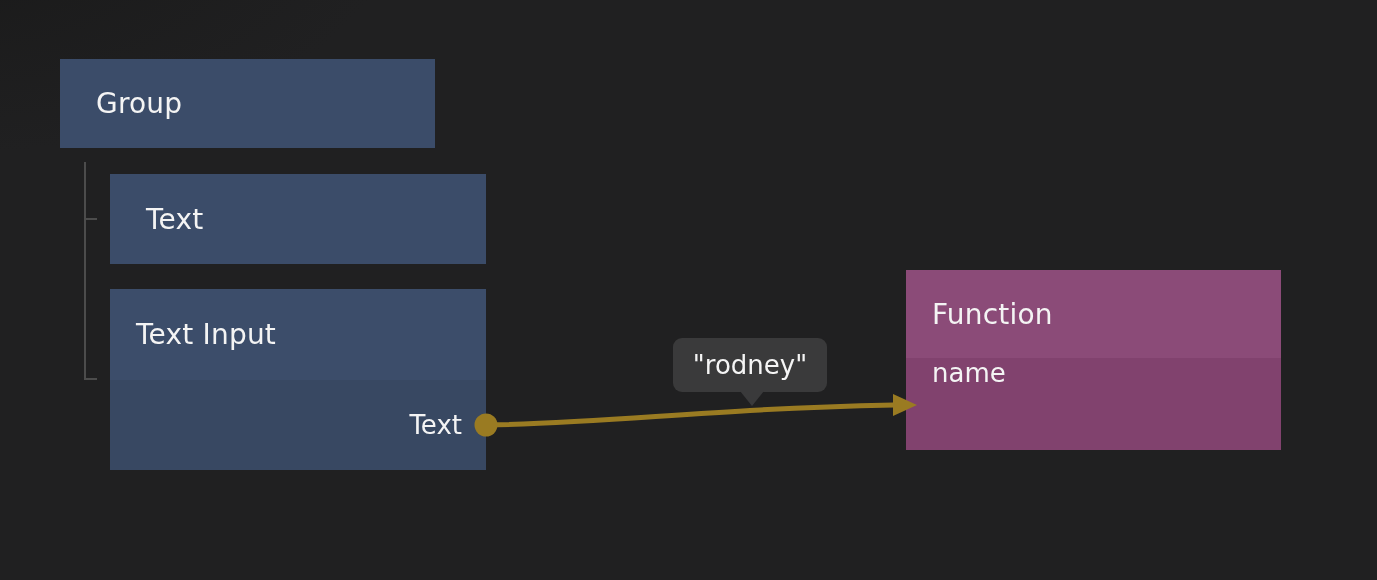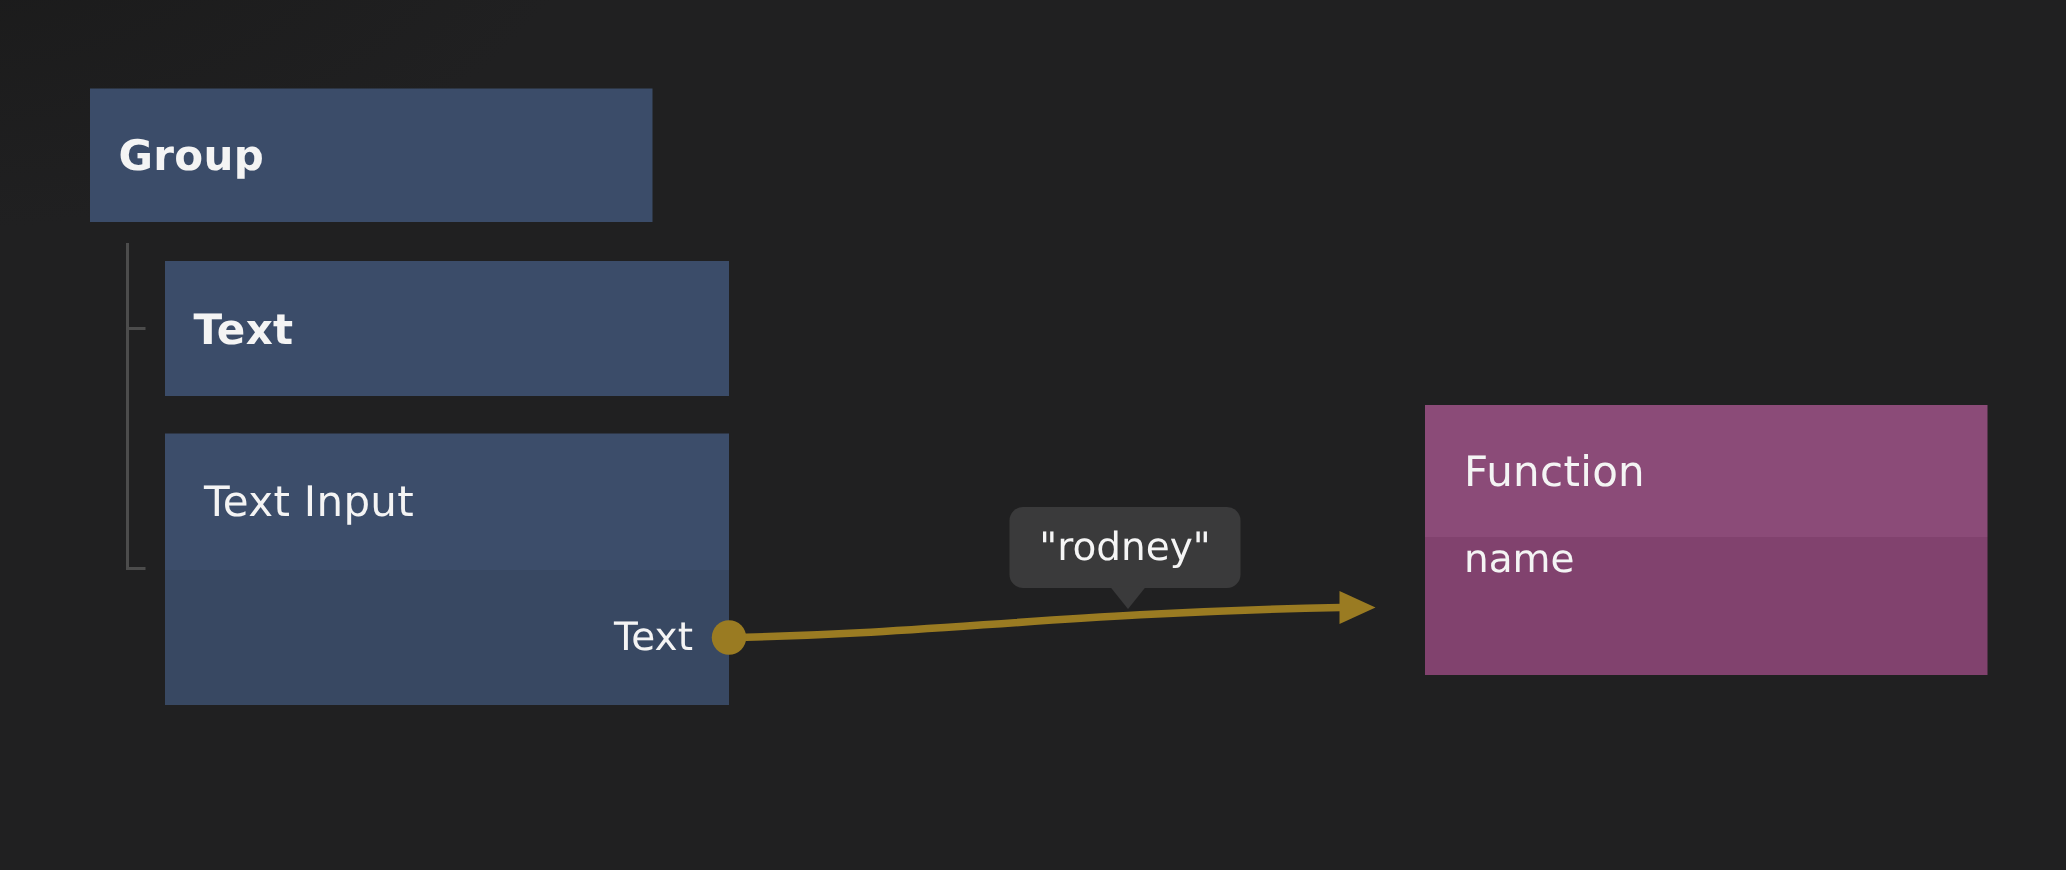--- a/index.html
+++ b/index.html
@@ -21,23 +21,22 @@
     z-index: 5;
     pointer-events: none;
   }
   .node {
     position: absolute;
     z-index: 1;
   }
   .node-header {
     display: flex;
     align-items: center;
-    padding-left: 19px;
+    padding-left: 36px;
     height: 100%;
-    font-weight: bold;
   }
   .node-title {
     color: #f4f4f4;
     font-size: 28px;
     letter-spacing: 0.2px;
     white-space: nowrap;
   }
   .port-row {
     display: flex;
     align-items: center;
@@ -48,21 +47,21 @@
 
   
   .node-group { left: 60px; top: 59px; width: 375px; height: 89px; background: #3b4c69; }
   
   .node-text { left: 110px; top: 174px; width: 376px; height: 90px; background: #3b4c69; }
   
   .node-text-input { left: 110px; top: 289px; width: 376px; height: 181px; }
   .node-text-input .header-section { height: 91px; background: #3c4d6a; display: flex; align-items: center; padding-left: 26px; }
   .node-text-input .body-section { height: 90px; background: #384862; display: flex; align-items: center; justify-content: flex-end; padding-right: 24px; }
   
-  .node-function { left: 906px; top: 270px; width: 375px; height: 180px; margin-left: 44px; }
+  .node-function { left: 906px; top: 270px; width: 375px; height: 180px; }
   .node-function .header-section { height: 88px; background: #8b4b78; display: flex; align-items: center; padding-left: 26px; }
   .node-function .body-section { height: 92px; background: #81426e; display: flex; align-items: flex-start; padding-left: 26px; }
 
   
   .tooltip {
     position: absolute;
     left: 673px; top: 338px;
     width: 154px; height: 54px;
     background: #3a3a3b;
     border-radius: 9px;

